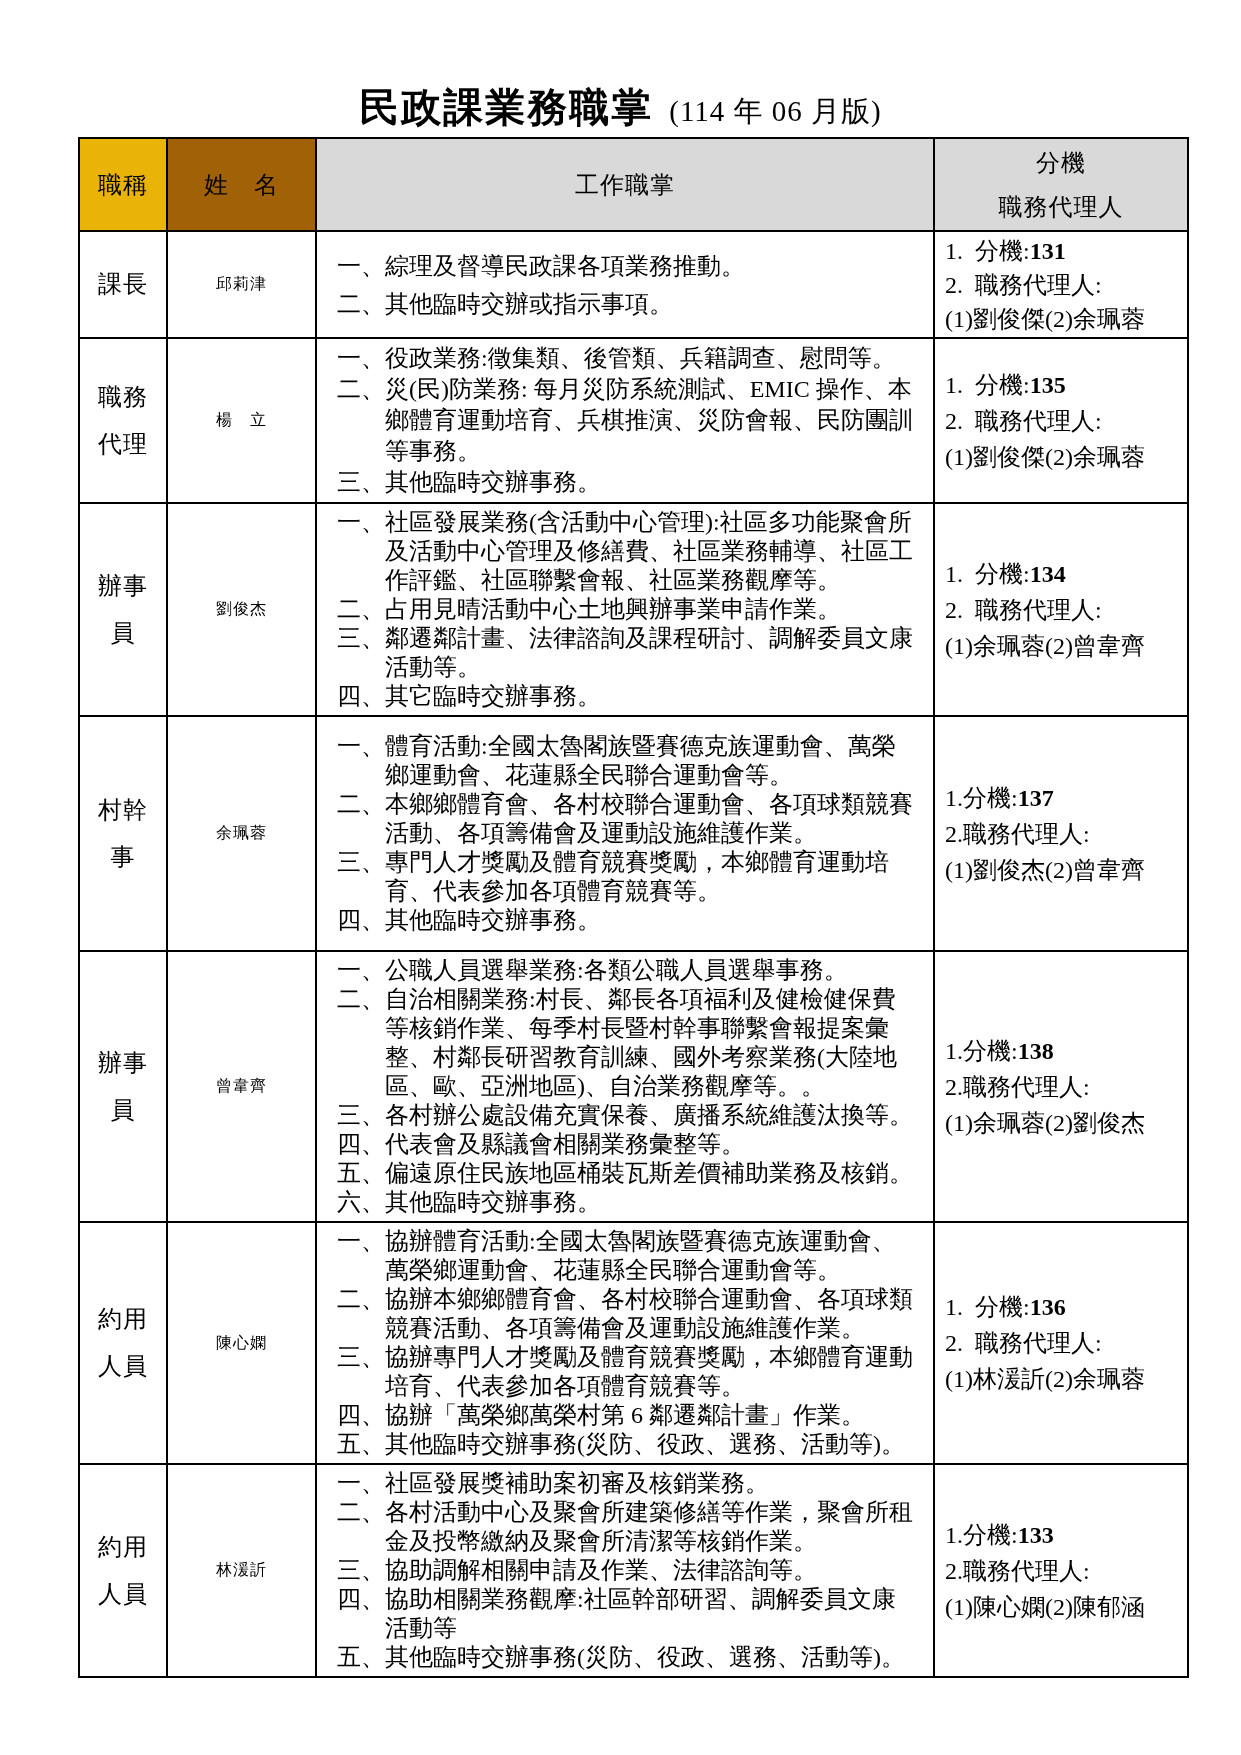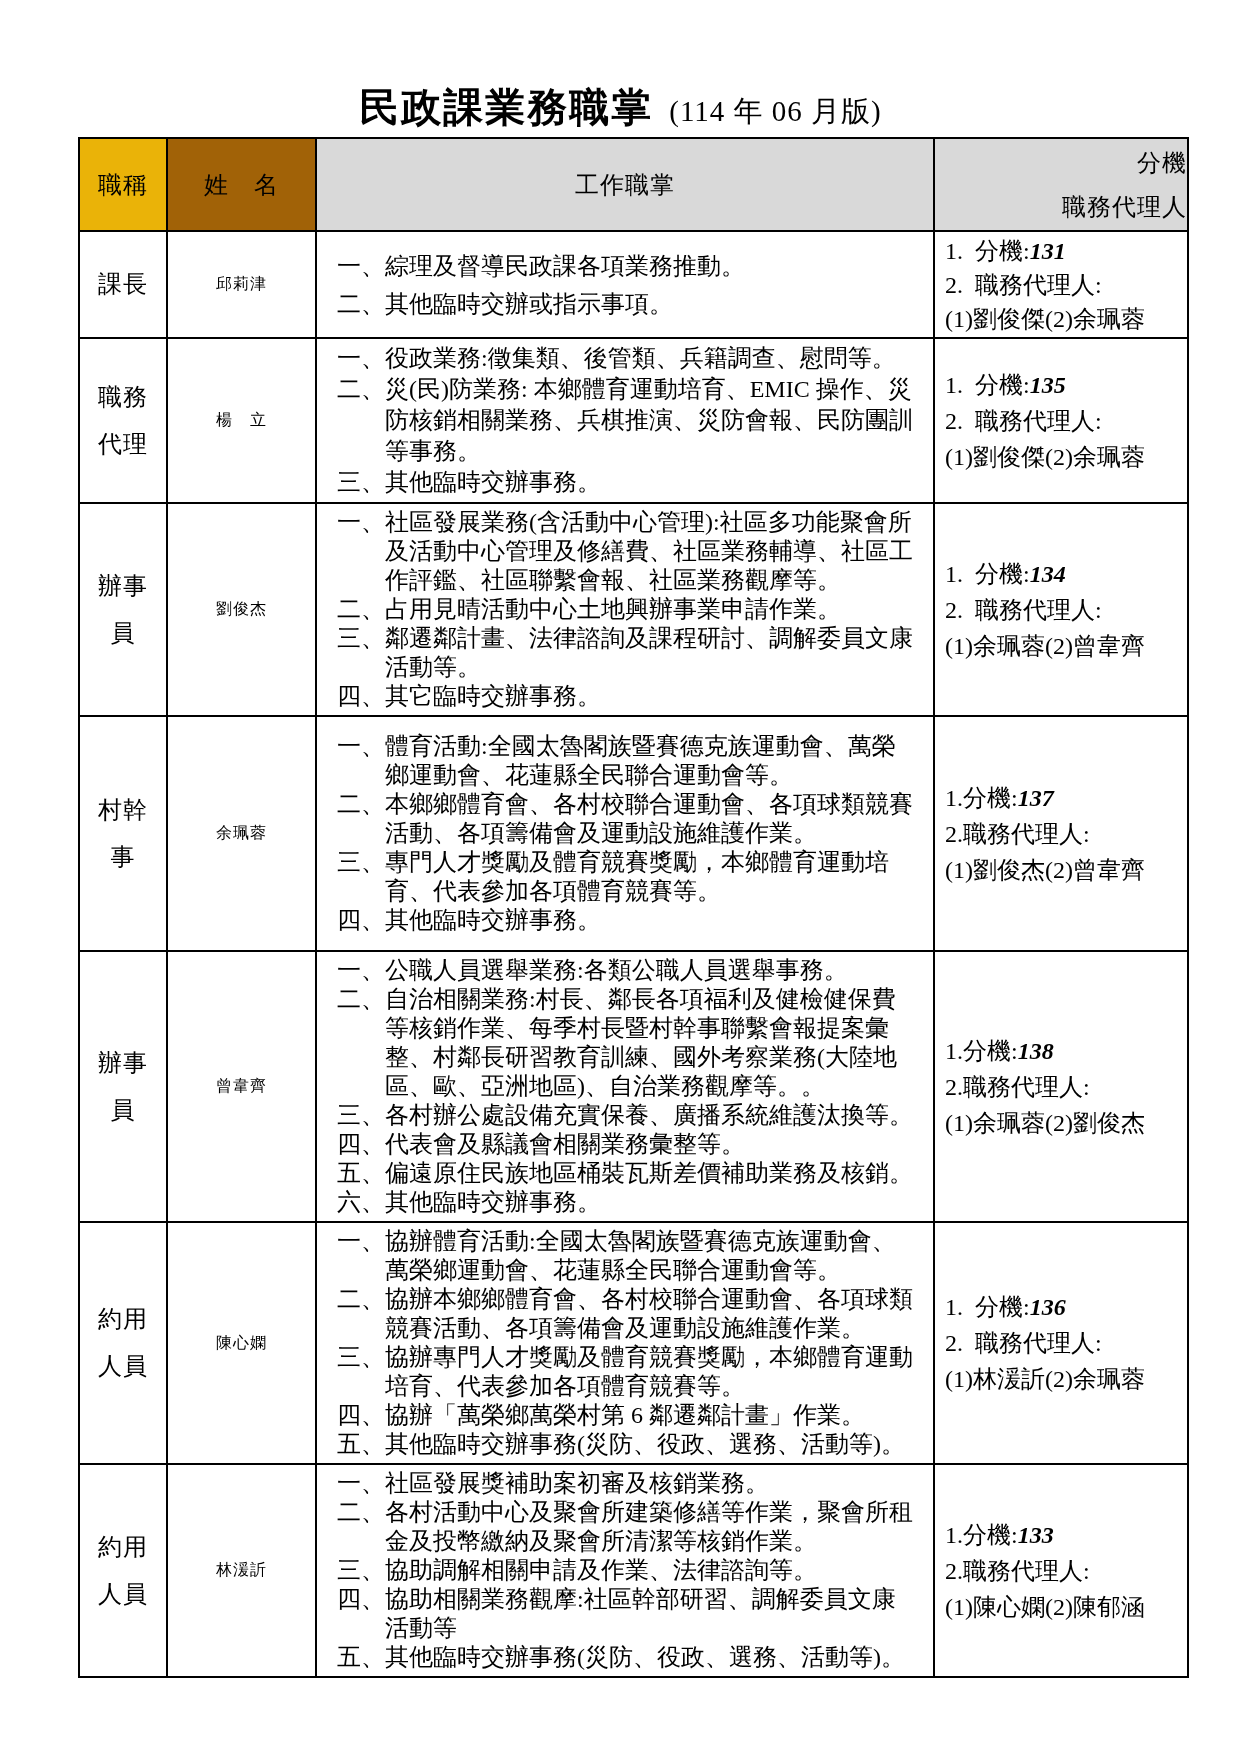--- a/index.html
+++ b/index.html
@@ -84,21 +84,21 @@
   }
   tbody tr:nth-child(1) .duty { line-height: 38px; }
   tbody tr:nth-child(2) .duty { line-height: 31px; }
   td.contact { padding: 0 4px 0 10px; }
   .contact-line {
     font-size: 24px;
     line-height: 36px;
     white-space: pre-wrap;
   }
   tbody tr:nth-child(1) .contact-line { line-height: 34px; }
-  .contact-line b { font-weight: bold; font-style: italic; }
+  .contact-line b { font-weight: bold; }
   .pagenum {
     margin-top: 28px;
     text-align: center;
     font-size: 21px;
   }
 </style>
 </head>
 <body>
 
 <div class="page">
@@ -113,21 +113,21 @@
       <col style="width:88px">
       <col style="width:149px">
       <col style="width:618px">
       <col style="width:254px">
     </colgroup>
     <thead>
       <tr>
         <th class="c1 hdr" style="background: #eab308;">職稱</th>
         <th class="c2 hdr" style="background: #a16207;">姓　名</th>
         <th class="c3 hdr" style="background: rgb(217, 217, 217);">工作職掌</th>
-        <th class="c4 hdr" style="background: rgb(217, 217, 217); text-align: right;">分機
+        <th class="c4 hdr" style="background: rgb(217, 217, 217);">分機
 職務代理人</th>
       </tr>
     </thead>
     <tbody>
         <tr>
           <td class="pos">課長</td>
           <td class="name">邱莉津</td>
           <td class="duties">
             <div class="duty">一、綜理及督導民政課各項業務推動。</div>
             <div class="duty">二、其他臨時交辦或指示事項。</div>
@@ -137,21 +137,21 @@
             <div class="contact-line">2.  職務代理人:</div>
             <div class="contact-line">(1)劉俊傑(2)余珮蓉</div>
           </td>
         </tr>
         <tr>
           <td class="pos">職務
 代理</td>
           <td class="name">楊　立</td>
           <td class="duties">
             <div class="duty">一、役政業務:徵集類、後管類、兵籍調查、慰問等。</div>
-            <div class="duty">二、災(民)防業務: 本鄉體育運動培育、EMIC 操作、災防核銷相關業務、兵棋推演、災防會報、民防團訓等事務。</div>
+            <div class="duty">二、災(民)防業務: 每月災防系統測試、EMIC 操作、本鄉體育運動培育、兵棋推演、災防會報、民防團訓等事務。</div>
             <div class="duty">三、其他臨時交辦事務。</div>
           </td>
           <td class="contact">
             <div class="contact-line">1.  分機:<b>135</b></div>
             <div class="contact-line">2.  職務代理人:</div>
             <div class="contact-line">(1)劉俊傑(2)余珮蓉</div>
           </td>
         </tr>
         <tr>
           <td class="pos">辦事

